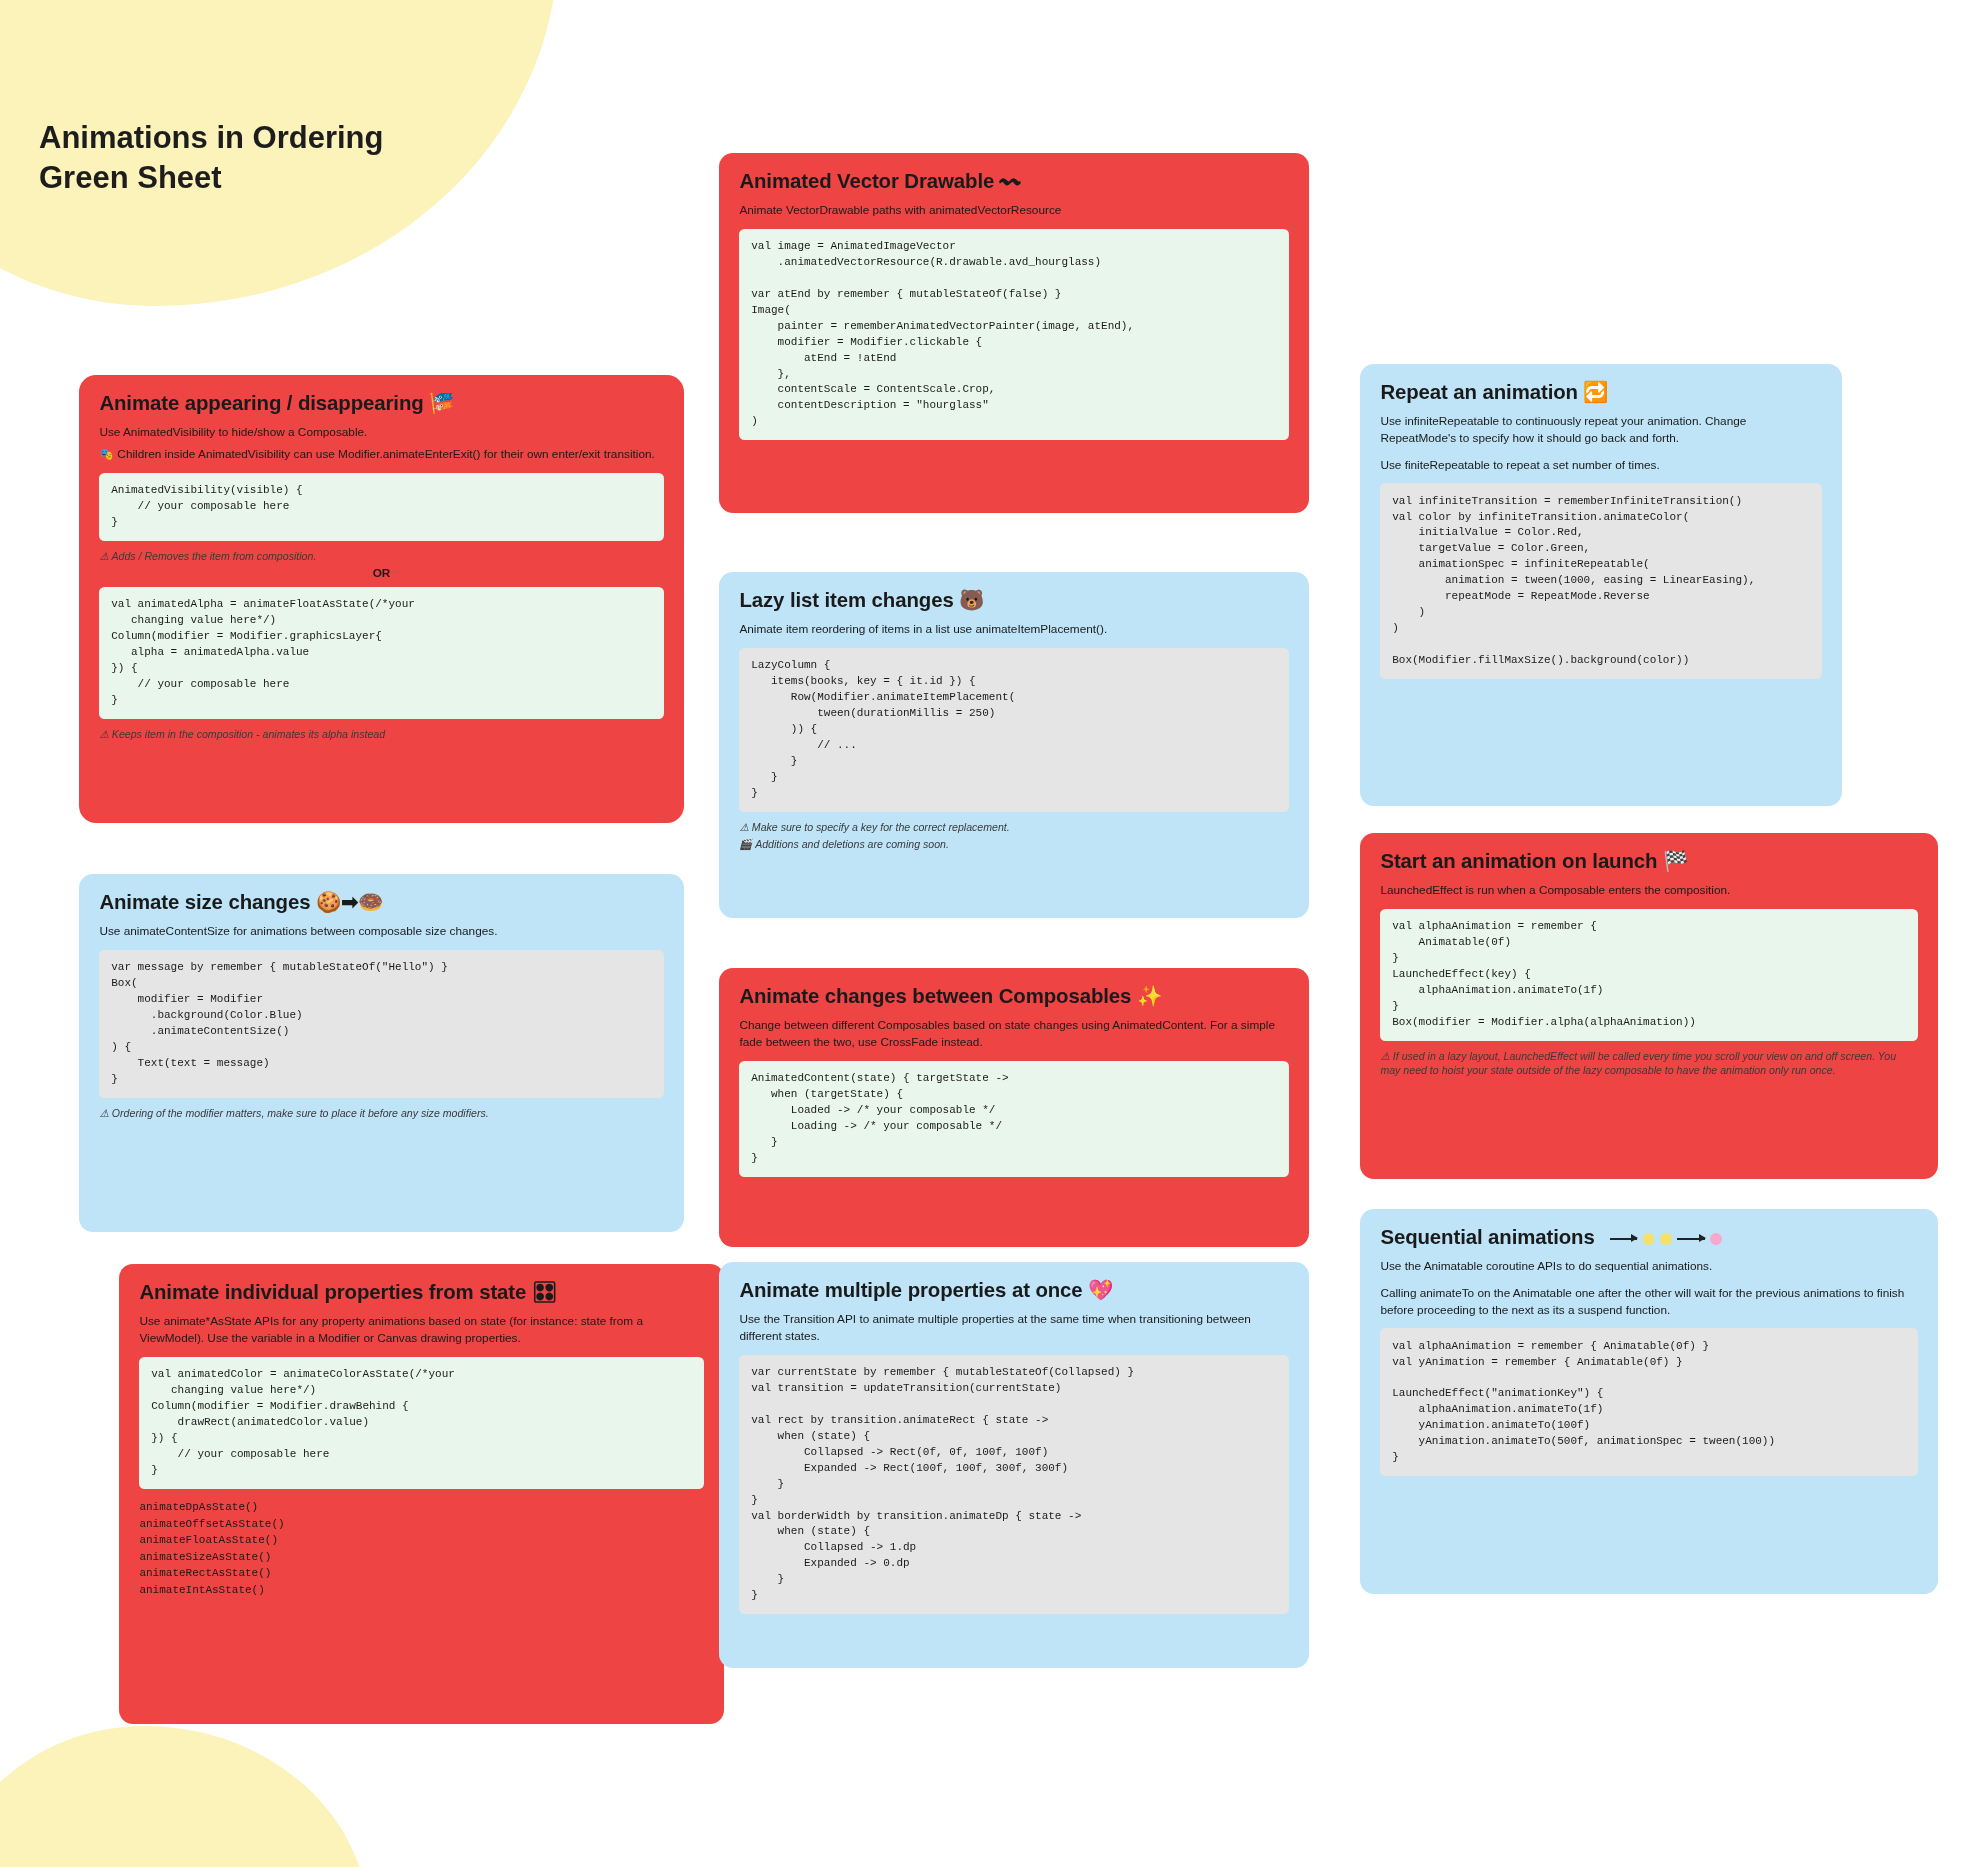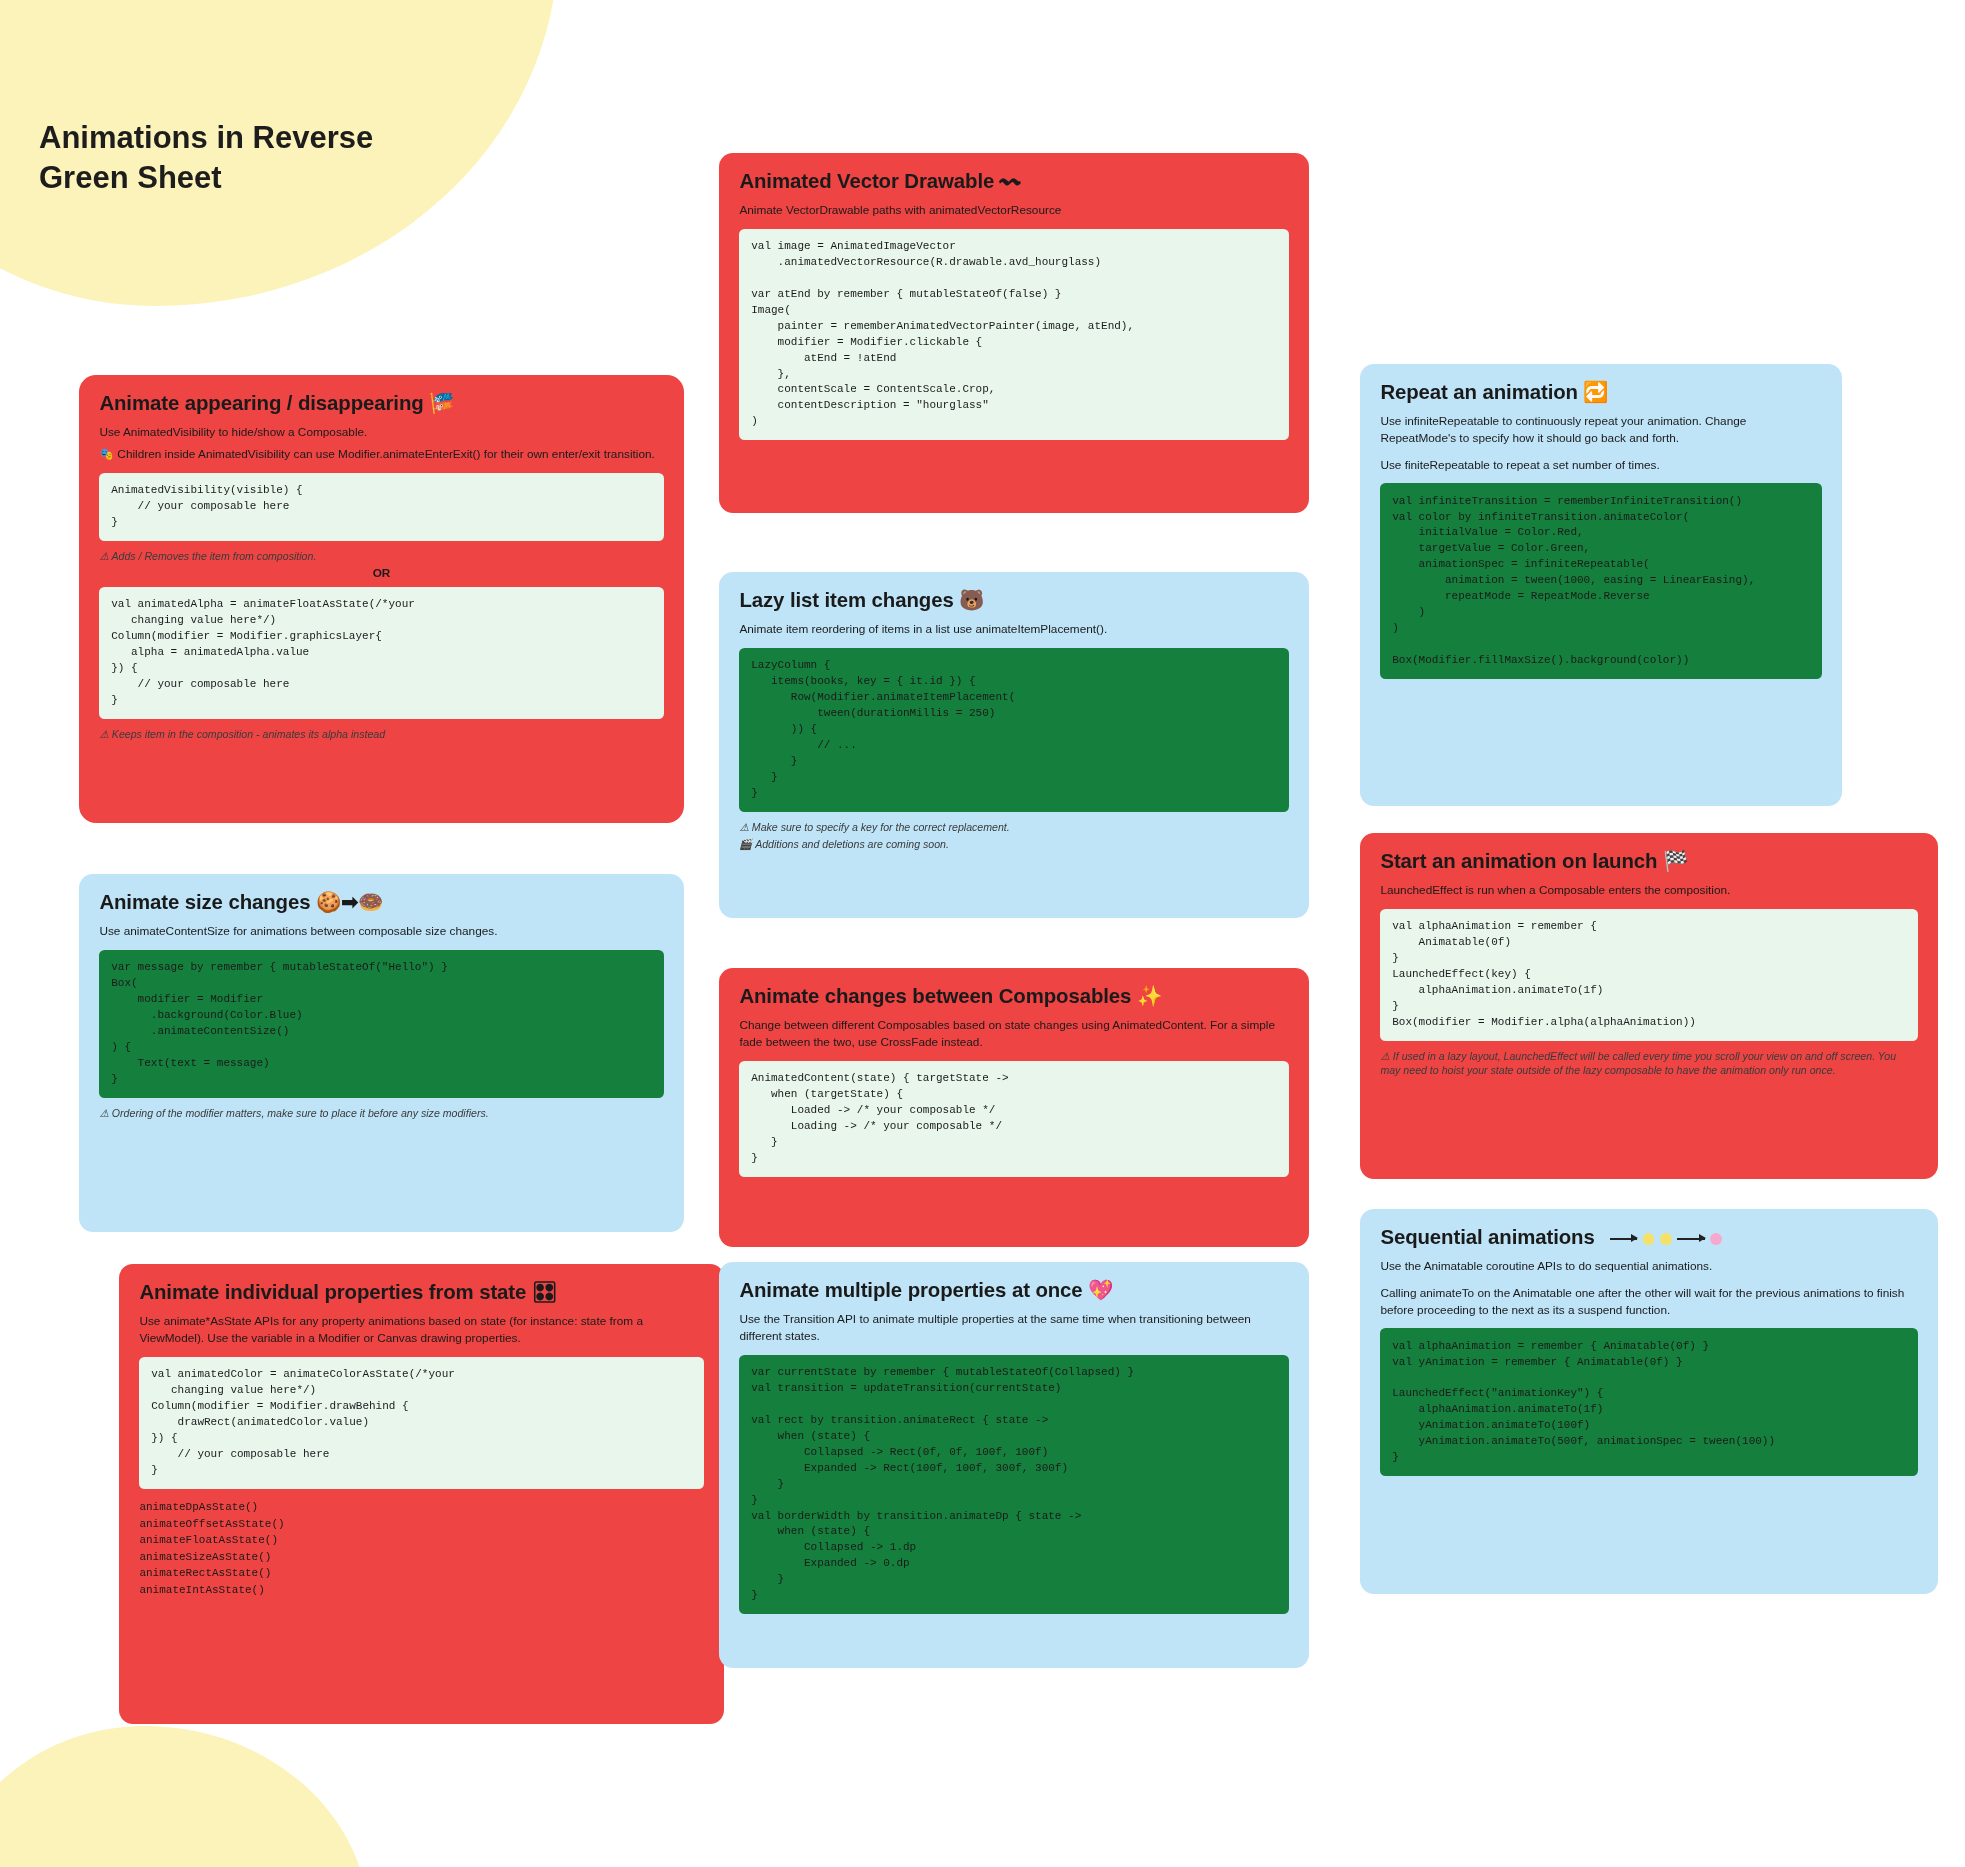--- a/index.html
+++ b/index.html
@@ -82,21 +82,21 @@
     background: #e9f6ec;
     border-radius: 5.5px;
     padding: 10.2px 11.8px;
     font-family: Liberation Mono, monospace;
     font-size: 11px;
     line-height: 1.45;
     white-space: pre;
     margin: 0 0 7.9px 0;
     overflow: hidden;
   }
-  .code.on-blue { background: #15803d; }
+  .code.on-blue { background: #e5e5e5; }
 
   .note {
     font-size: 10.6px;
     line-height: 1.4;
     font-style: italic;
     color: #3a3a3a;
     margin: 2.4px 0 0 0;
   }
 
   .or {
@@ -138,21 +138,21 @@
 </head>
 <body>
 
 <div class="page">
 
   <div class="blob-yellow"></div>
 
   <div class="blob-yellow-bl"></div>
 
   <div class="title">
-    <div>Animations in Reverse</div>
+    <div>Animations in Ordering</div>
     <div>Green Sheet</div>
   </div>
 
   <div class="card green" style="left:79px; top:375px; width:605px; height:448px;border-radius:17px;">
     <h2>Animate appearing / disappearing 🎏</h2>
     <p class="desc">Use AnimatedVisibility to hide/show a Composable.</p>
     <p class="desc" style="margin-top:-4.7px">🎭 Children inside AnimatedVisibility can use Modifier.animateEnterExit() for their own enter/exit transition.</p>
     <pre class="code">AnimatedVisibility(visible) {
     // your composable here
 }</pre>

